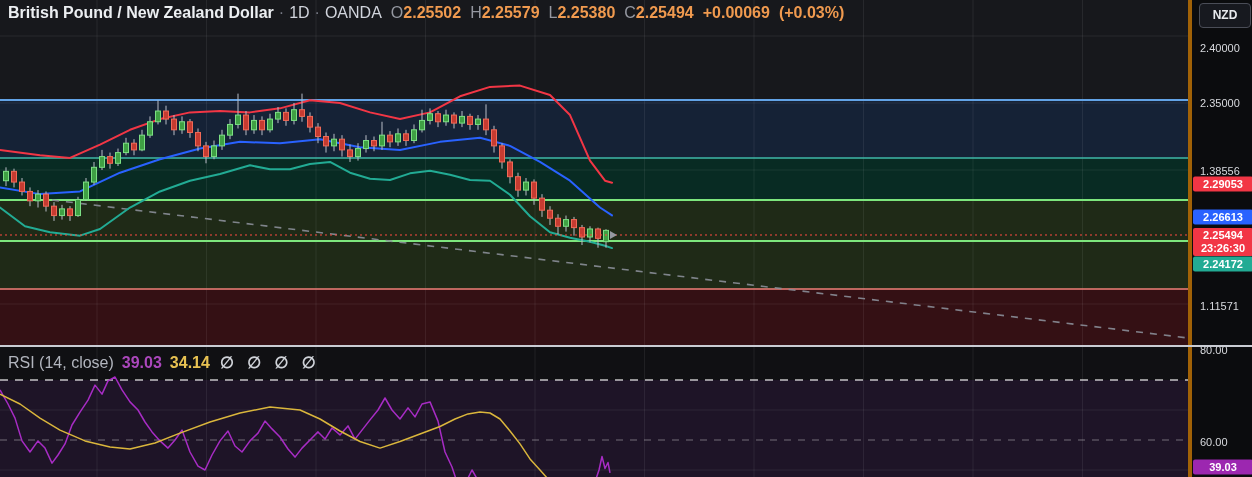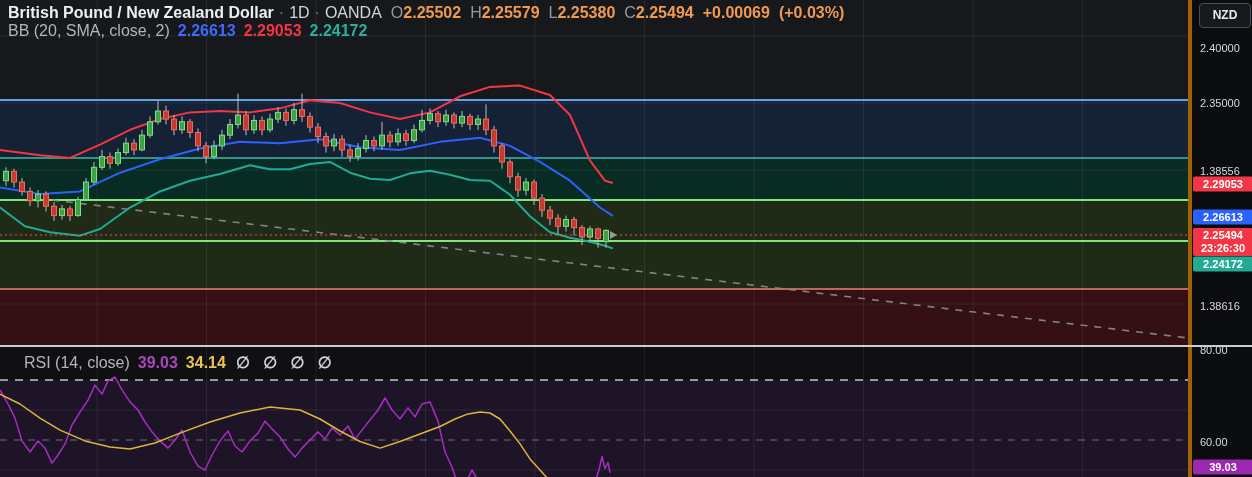--- a/index.html
+++ b/index.html
@@ -21,21 +21,21 @@
   #legend-main{left:8px;top:4px;}
   #legend-main .row{height:18px;line-height:18px;}
   .ttl{font-weight:700;color:#eceff2;cursor:pointer;}
   .sep{color:#787b86;margin:0 5px;}
   .src{color:#d1d4dc;}
   .k{color:#9598a1;margin-left:9px;}
   .v{font-weight:600;}
   .chg{margin-left:9px;font-weight:600;}
   .ind{color:#b2b5be;cursor:pointer;}
   .bbv{margin-left:8px;font-weight:600;}
-  #legend-rsi{left:24px;top:353px;}
+  #legend-rsi{left:8px;top:353px;}
   .empties{white-space:pre;color:#cfd2d8;margin-left:10px;font-weight:600;}
 </style>
 </head>
 <body>
 
 <div id="app">
 
   <svg id="main-svg" width="1188" height="346">
       <g>
         <rect x="0" y="100.05200000000032" width="1188" height="57.887999999999565" fill="#152236"></rect>
@@ -261,37 +261,34 @@
         <polyline points="0,47.10000000000001 20,57 40,71.10000000000001 60,83.10000000000001 85,93.89999999999999 110,99.89999999999999 130,102 155,96 180,86.10000000000001 210,75 240,66 270,60 300,63 320,72 340,84 360,94.5 380,101.10000000000001 400,94.5 420,87 440,79.5 455,72 468,66.89999999999999 480,65.10000000000001 490,66 500,72 510,84 520,96.89999999999999 530,111.89999999999999 540,123 548,132 556,139.5 565,144 575,145.5 585,144 600,141.60000000000002 610,140.57999999999998" fill="none" stroke="#dab63c" stroke-width="1.5" stroke-linejoin="round"></polyline>
       </g>
     </svg>
   <div id="pane-divider"></div>
 
   <div id="price-axis">
     <div id="nzd-btn">NZD</div>
   <div class="ax-label" style="top: 36px; margin-top: 12px;">2.40000</div>
       <div class="ax-label" style="top: 103px;">2.35000</div>
       <div class="ax-label" style="top: 171px;">1.38556</div>
-      <div class="ax-label" style="top: 306px;">1.38616</div>
+      <div class="ax-label" style="top: 306px;">1.11571</div>
       <div class="ax-label" style="top: 350px;">80.00</div>
       <div class="ax-label" style="top: 410px; margin-top: 32px;">60.00</div>
       <div class="badge" style="top: 184px; background: rgb(242, 54, 69);">2.29053</div>
       <div class="badge" style="top: 217px; background: rgb(41, 98, 255);">2.26613</div>
       <div class="badge" style="top: 242px; background: rgb(242, 54, 69);">2.25494
 23:26:30</div>
       <div class="badge" style="top: 264px; background: rgb(34, 171, 148);">2.24172</div>
       <div class="badge" style="top: 467px; background: rgb(156, 39, 176);">39.03</div>
     </div>
 
   <div id="legend-main" class="legend">
     <div class="row">
       <span class="ttl">British Pound / New Zealand Dollar</span><span class="sep">·</span><span class="src">1D</span><span class="sep">·</span><span class="src">OANDA</span><span class="k">O</span><span class="v ohlcv" style="color: rgb(240, 154, 79);">2.25502</span><span class="k">H</span><span class="v ohlcv" style="color: rgb(240, 154, 79);">2.25579</span><span class="k">L</span><span class="v ohlcv" style="color: rgb(240, 154, 79);">2.25380</span><span class="k">C</span><span class="v ohlcv" style="color: rgb(240, 154, 79);">2.25494</span><span class="chg ohlcv" style="color: rgb(240, 154, 79);">+0.00069</span><span class="chg ohlcv" style="color: rgb(240, 154, 79);">(+0.03%)</span>
     </div>
-    <div class="row">
-      <span class="ind">BB (20, SMA, close, 2)</span><span class="bbv" id="bb-basis" style="color: rgb(61, 107, 255);">2.26613</span><span class="bbv" id="bb-upper" style="color: rgb(242, 54, 69);">2.29053</span><span class="bbv" id="bb-lower" style="color: rgb(38, 176, 160);">2.24172</span>
-    </div>
   </div>
 
   <div id="legend-rsi" class="legend">
     <span class="ind">RSI (14, close)</span><span class="bbv" id="rsi-val" style="color: rgb(171, 71, 188);">39.03</span><span class="bbv" id="rsi-ma" style="color: rgb(232, 194, 82);">34.14</span><span class="empties">∅   ∅   ∅   ∅</span>
   </div>
 
 </div>
 
 </body></html>

